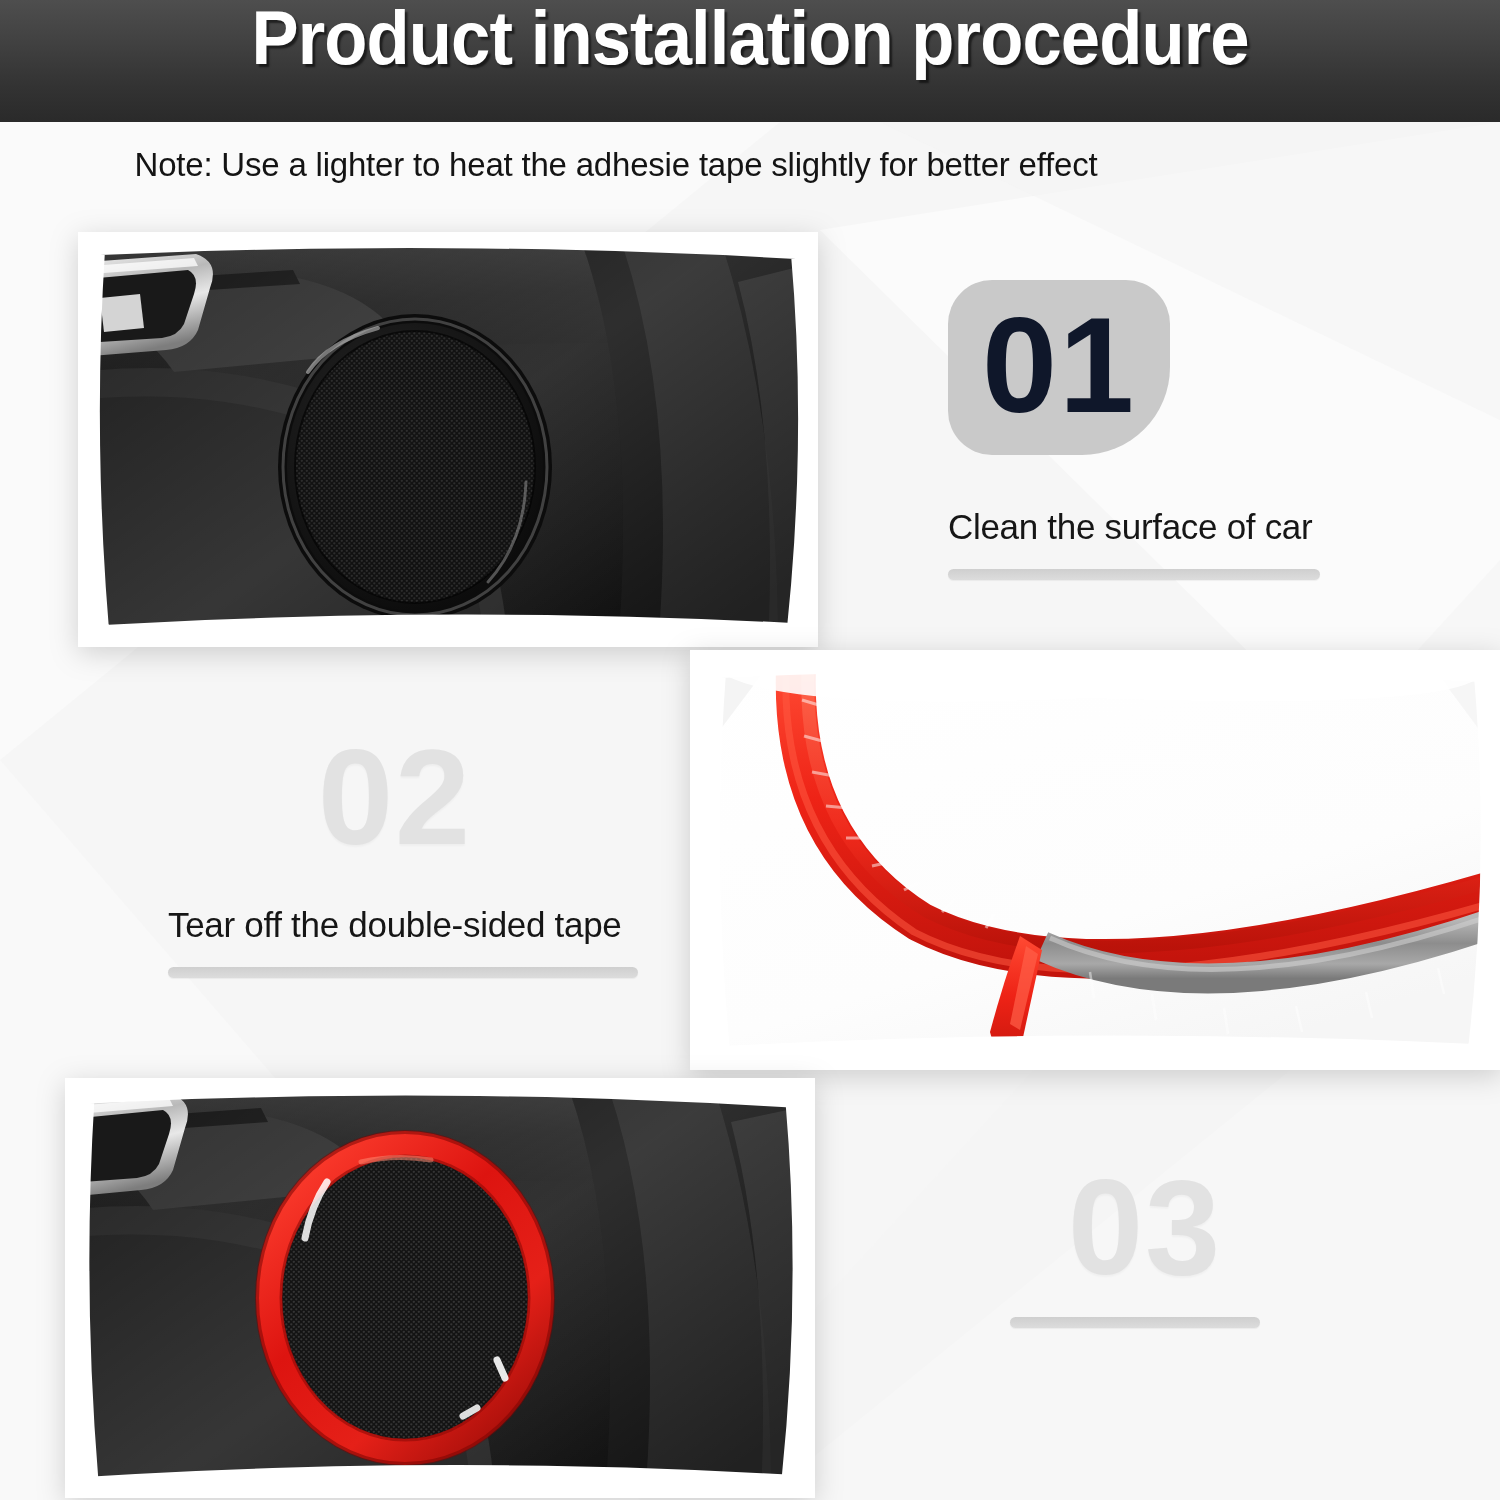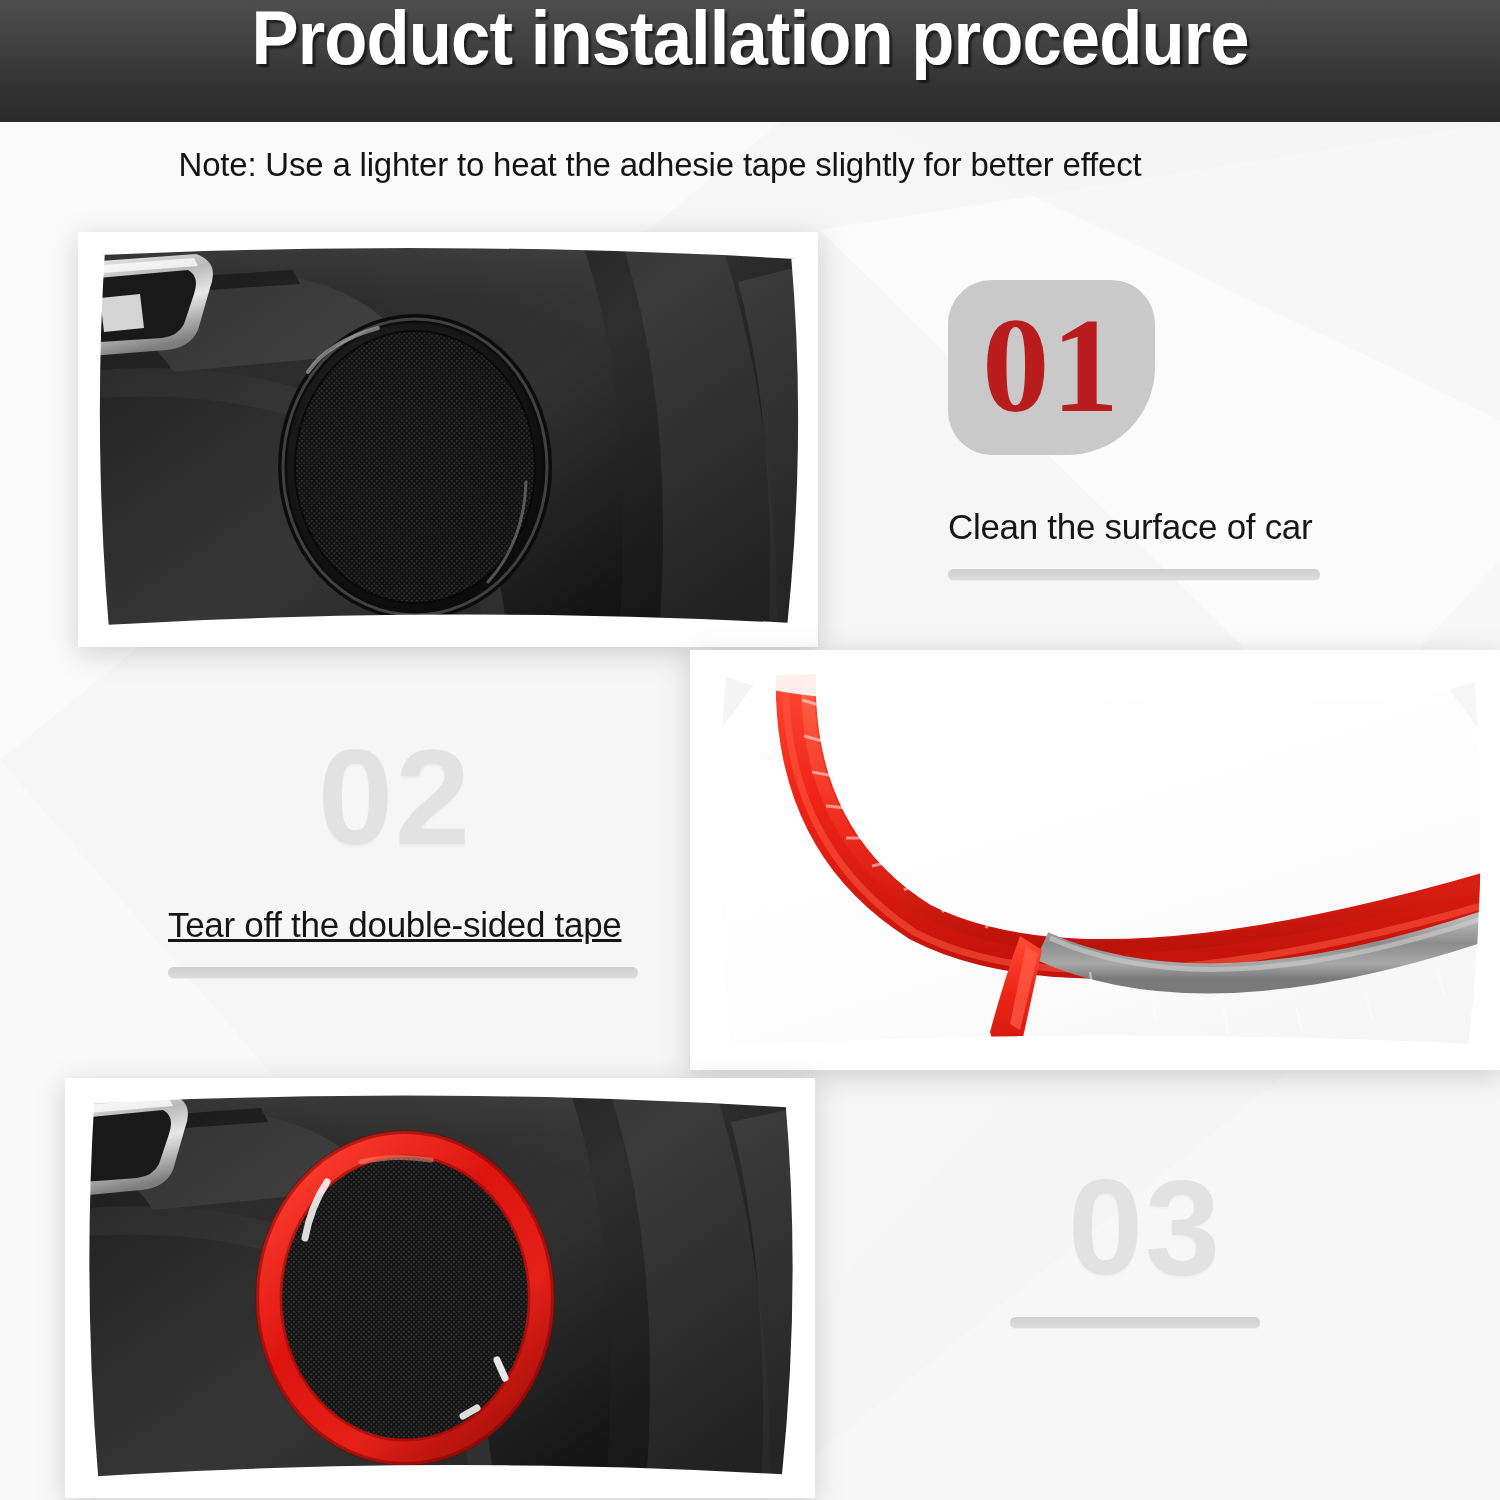--- a/index.html
+++ b/index.html
@@ -33,21 +33,20 @@
   }
 
   .note{
     position:absolute; top:146px; left:0; width:1232px;
     text-align:center;
     font-size:33px;
     color:#141414;
     letter-spacing:-.2px;
     z-index:3;
     white-space:nowrap;
-    margin-left:44px;
   }
 
   
   .photo{
     position:absolute; z-index:2;
     background:#ffffff;
     filter:drop-shadow(0 6px 14px rgba(0,0,0,.17));
   }
 
   
@@ -55,23 +54,22 @@
   .step-num{
     font-size:135px; font-weight:bold; line-height:1;
     letter-spacing:2px;
   }
   .num-plain{ color:#e2e2e2; text-shadow:0 2px 2px rgba(0,0,0,.03); }
   .badge{
     display:inline-block;
     background:#c9c9c9;
     border-radius:44px 44px 88px 44px;
     padding:18px 34px 22px 34px;
-    color:#b91c1c;
+    color:#0f172a;
     position:relative;
-    font-family:Liberation Serif, serif;
   }
   .step-caption{
     font-size:35px; color:#161616; letter-spacing:-.3px;
     white-space:nowrap;
   }
   .step-rule{
     height:11px; border-radius:6px;
     background:linear-gradient(to bottom,#cfcfcf,#dcdcdc);
     box-shadow:0 1px 1px rgba(0,0,0,.05);
   }
@@ -242,21 +240,21 @@
       <path d="M308,400 Q304,418 300,420" stroke="#e8271a" stroke-width="4" fill="none"></path>
 
       <path d="M30,22 Q400,4 790,26 Q760,60 400,48 Q90,62 30,22 Z" fill="#ffffff" opacity="0.9"></path>
     </g>
     <path d="M30,22 Q400,4 790,26 Q806,210 784,400 Q400,382 34,402 Q16,210 30,22 Z" fill="none" stroke="#ffffff" stroke-width="12"></path>
   </svg>
 </div>
 
 <div class="step" style="left:168px; top:730px; width:520px;">
   <div class="step-num num-plain" style="margin-left:150px;">02</div>
-  <div class="step-caption" style="margin-top:40px;text-decoration:underline;">Tear off the double-sided tape</div>
+  <div class="step-caption" style="margin-top:40px;">Tear off the double-sided tape</div>
   <div class="step-rule" style="width:470px; margin-top:22px;"></div>
 </div>
 
 <div class="photo" style="left:65px; top:1078px; width:750px; height:420px;">
   <svg width="750" height="420" viewBox="0 0 750 420">
     <defs>
       <clipPath id="clip3">
         <path d="M24,20 Q376,2 726,24 Q742,210 722,402 Q376,382 28,404 Q12,210 24,20 Z"></path>
       </clipPath>
       <linearGradient id="p3bg" x1="0" y1="0" x2="1" y2="1">

